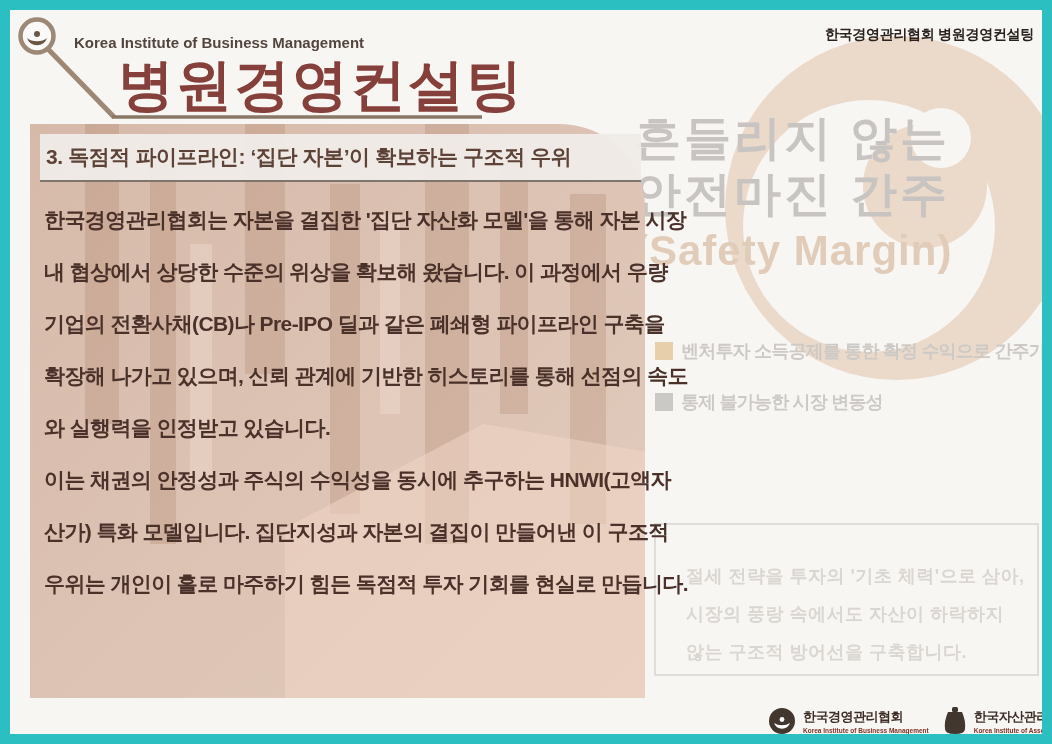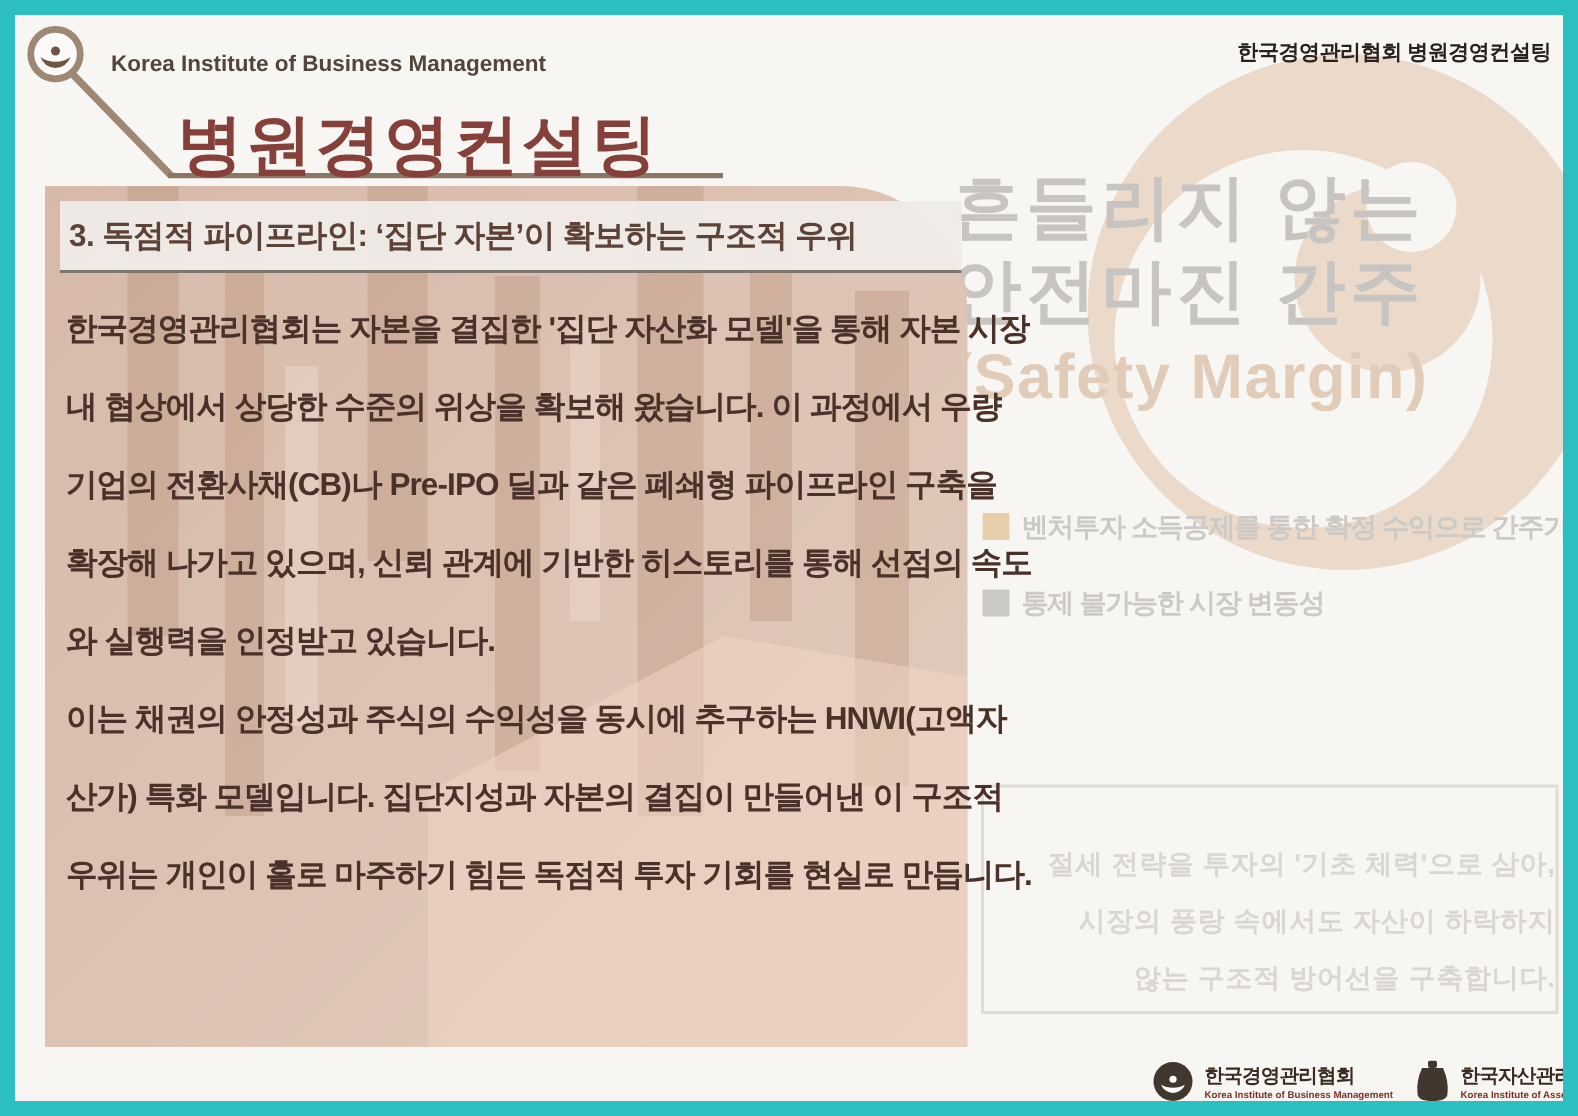--- a/index.html
+++ b/index.html
@@ -27,42 +27,42 @@
   .wm-bullets { position:absolute; left:645px; top:329px; width:390px; }
   .wm-bullet { display:flex; align-items:center; margin-bottom:27px; }
   .wm-bullet .marker { width:18px; height:18px; margin-right:8px; flex:0 0 auto; }
   .marker-tan  { background:#E7CFAB; }
   .marker-gray { background:#CBC9C6; }
   .wm-bullet .bl { font-size:18px; font-weight:600; color:#CDCAC6; letter-spacing:-0.8px; white-space:nowrap; }
 
   
   .quote-box { position:absolute; left:644px; top:513px; width:385px; height:153px;
                border:2px solid #E0DCD7; padding:32px 0 0 30px; }
-  .quote-box .ql { font-size:18px; font-weight:600; color:#DAD6D1; line-height:38px; letter-spacing:0.5px;text-align:right; }
+  .quote-box .ql { font-size:18px; font-weight:600; color:#DAD6D1; line-height:38px; letter-spacing:0.5px; }
 
   
   .content-panel { position:absolute; left:20px; top:114px; width:615px; height:574px;
                    background:linear-gradient(135deg,#D6B9A9 0%,#DCC2B3 45%,#E2CCBE 100%);
                    border-top-right-radius:85px; overflow:hidden; }
   .blk { position:absolute; background:rgba(150,95,65,0.18); }
   .blk-light { position:absolute; background:rgba(255,240,230,0.25); }
   .big-box { position:absolute; left:255px; top:300px; width:360px; height:274px;
              background:rgba(240,214,196,0.55);
              clip-path:polygon(0 38%, 55% 0, 100% 10%, 100% 100%, 0 100%); }
 
   
   .section-bar { position:absolute; left:30px; top:124px; width:601px; height:48px;
                  background:rgba(239,235,231,0.96); border-bottom:2px solid #7E756C;
                  display:flex; align-items:center; padding-left:6px; }
   .section-bar .sh { font-size:21px; font-weight:bold; color:#5D4237; letter-spacing:-0.4px; white-space:nowrap; }
 
   
   .header-art { position:absolute; left:0; top:0; }
   .org-name { position:absolute; left:64px; top:24px; font-size:15px; font-weight:bold; color:#53453D; }
-  .page-title { position:absolute; left:108px; top:57px; font-size:44px; font-weight:bold;
+  .page-title { position:absolute; left:108px; top:38px; font-size:56px; font-weight:bold;
                 color:#86403B; letter-spacing:2px; }
 
   
   .body-text { position:absolute; left:34px; top:184px; width:600px; }
   .body-text .bt { font-size:21px; font-weight:bold; color:#4A3129; line-height:52px;
                    letter-spacing:-0.6px; white-space:nowrap; }
 
   
   .footer { position:absolute; left:758px; top:697px; display:flex; align-items:center; }
   .f-group { display:flex; align-items:center; margin-right:14px; }

